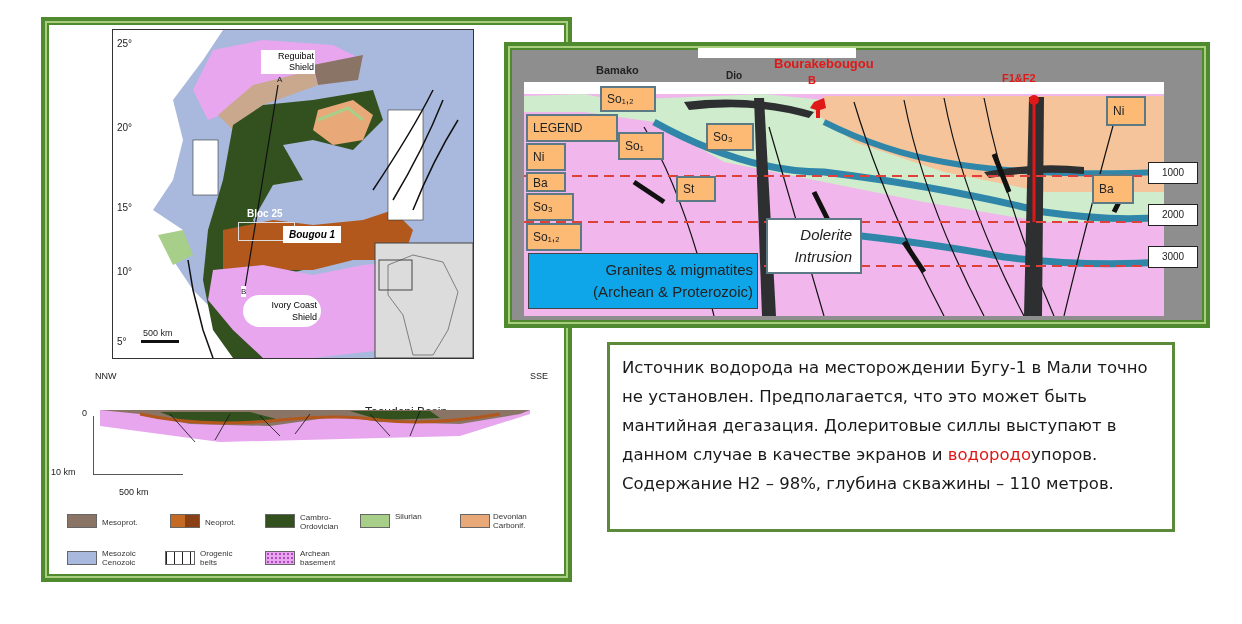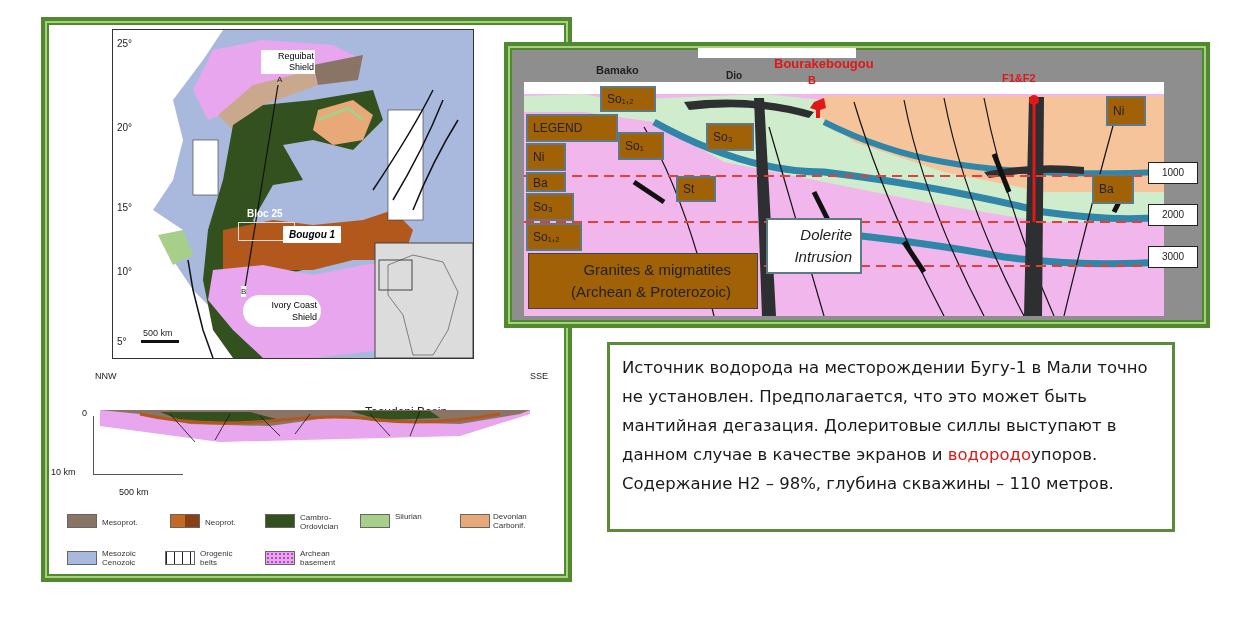--- a/index.html
+++ b/index.html
@@ -3,21 +3,21 @@
 <meta charset="utf-8">
 <style>
   html,body{margin:0;padding:0;background:#ffffff;}
   body{width:1242px;height:624px;position:relative;overflow:hidden;font-family:"Liberation Sans",sans-serif;}
   .frame{position:absolute;box-sizing:border-box;border:4px solid #4f8a2f;box-shadow:inset 0 0 0 2px #a9cf7e, inset 0 0 0 4px #4f8a2f;background:#fff;}
   #left-frame{left:41px;top:17px;width:531px;height:565px;}
   #right-frame{left:504px;top:42px;width:706px;height:286px;background:#8e8e8e;}
   #text-frame{left:607px;top:342px;width:568px;height:190px;border:3px solid #5a8a3a;box-shadow:none;background:#fff;}
   .abs{position:absolute;text-align:right;}
   .lbl{position:absolute;font-size:10px;color:#222;line-height:11px;}
-  .tagbox{position:absolute;background:#a16207;border:2px solid #5c7a86;box-sizing:border-box;font-size:12px;color:#222;padding:1px 5px;line-height:16px;}
+  .tagbox{position:absolute;background:#fdba74;border:2px solid #5c7a86;box-sizing:border-box;font-size:12px;color:#222;padding:1px 5px;line-height:16px;}
   .depth{position:absolute;background:#fff;border:1px solid #222;font-size:10px;color:#222;width:48px;height:20px;line-height:20px;text-align:center;}
   .leg-swatch{position:absolute;width:30px;height:14px;border:1px solid #666;box-sizing:border-box;}
   .leg-text{position:absolute;font-size:8px;color:#333;line-height:9px;}
   #para{position:absolute;left:12px;top:8px;width:540px;font-family:"DejaVu Sans",sans-serif;font-size:16.5px;line-height:29px;color:#1a1a1a;}
   #para .red{color:#e01818;}
 </style>
 </head>
 <body>
 
 <div class="frame" id="left-frame">
@@ -198,21 +198,21 @@
   <div class="tagbox" style="left:18px;top:147px;width:48px;height:28px;line-height:22px;">So₃</div>
   <div class="tagbox" style="left:18px;top:177px;width:56px;height:28px;line-height:22px;">So₁,₂</div>
 
   <div class="tagbox" style="left:92px;top:40px;width:56px;height:26px;line-height:20px;">So₁,₂</div>
   <div class="tagbox" style="left:110px;top:86px;width:46px;height:28px;line-height:22px;">So₁</div>
   <div class="tagbox" style="left:198px;top:77px;width:48px;height:28px;line-height:22px;">So₃</div>
   <div class="tagbox" style="left:168px;top:130px;width:40px;height:26px;line-height:20px;">St</div>
   <div class="tagbox" style="left:598px;top:50px;width:40px;height:30px;line-height:24px;">Ni</div>
   <div class="tagbox" style="left:584px;top:128px;width:42px;height:30px;line-height:24px;">Ba</div>
 
-  <div class="abs" style="left:20px;top:207px;width:230px;height:56px;background:#a16207;border:1px solid #444;padding:5px 26px;box-sizing:border-box;font-size:15px;line-height:22px;color:#222;">
+  <div class="abs" style="left:20px;top:207px;width:230px;height:56px;background:#0ea5e9;border:1px solid #444;padding:5px 4px;box-sizing:border-box;font-size:15px;line-height:22px;color:#222;">
     <div>Granites &amp; migmatites</div>
     <div>(Archean &amp; Proterozoic)</div>
   </div>
 
   <div class="abs" style="left:258px;top:172px;width:96px;height:56px;background:#fff;border:2px solid #5c7a86;padding:4px 8px;box-sizing:border-box;font-size:15px;line-height:22px;color:#222;font-style:italic;">
     <div>Dolerite</div>
     <div>Intrusion</div>
   </div>
 
   <div class="depth" style="left:640px;top:116px;">1000</div>

